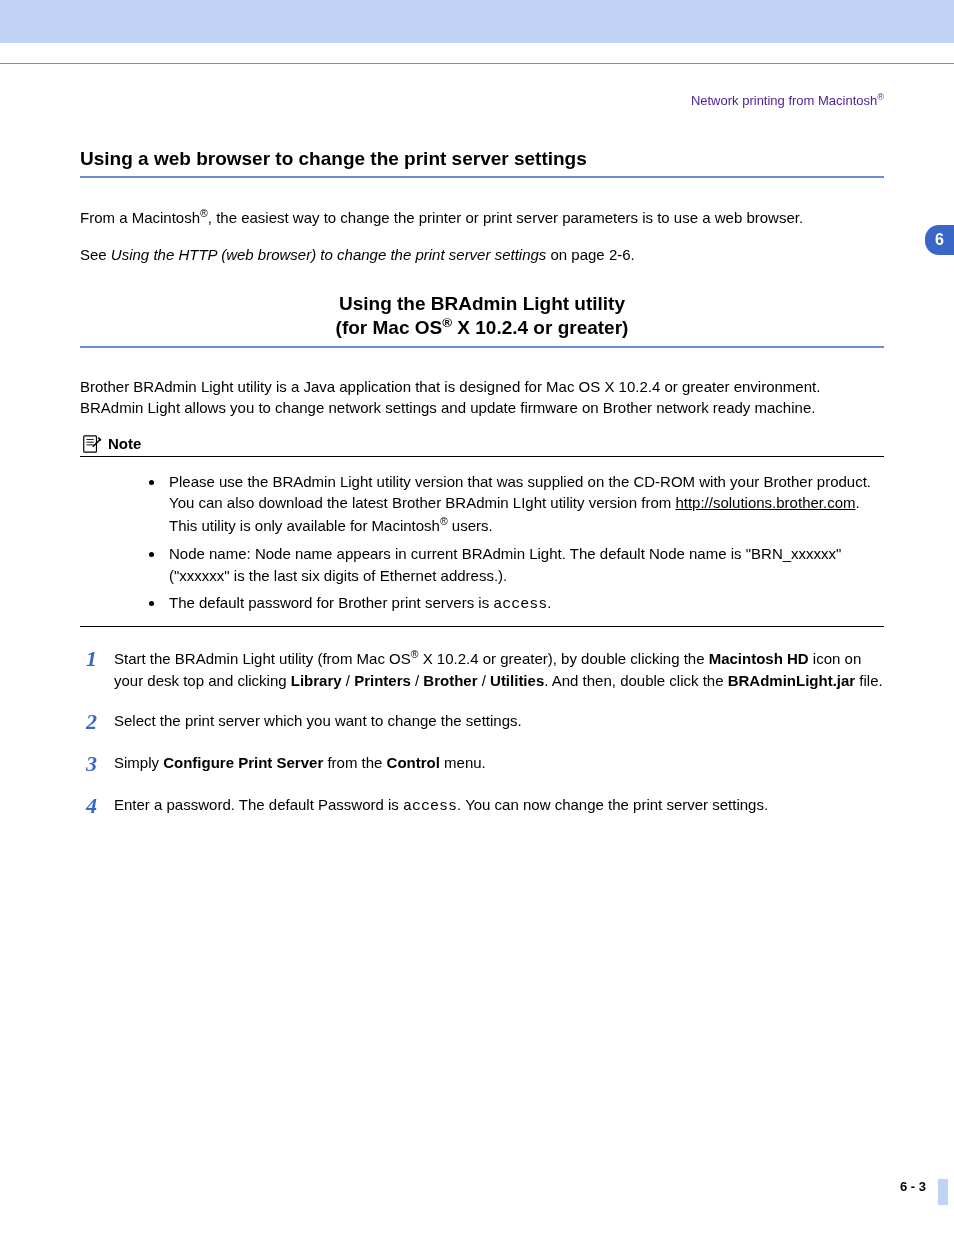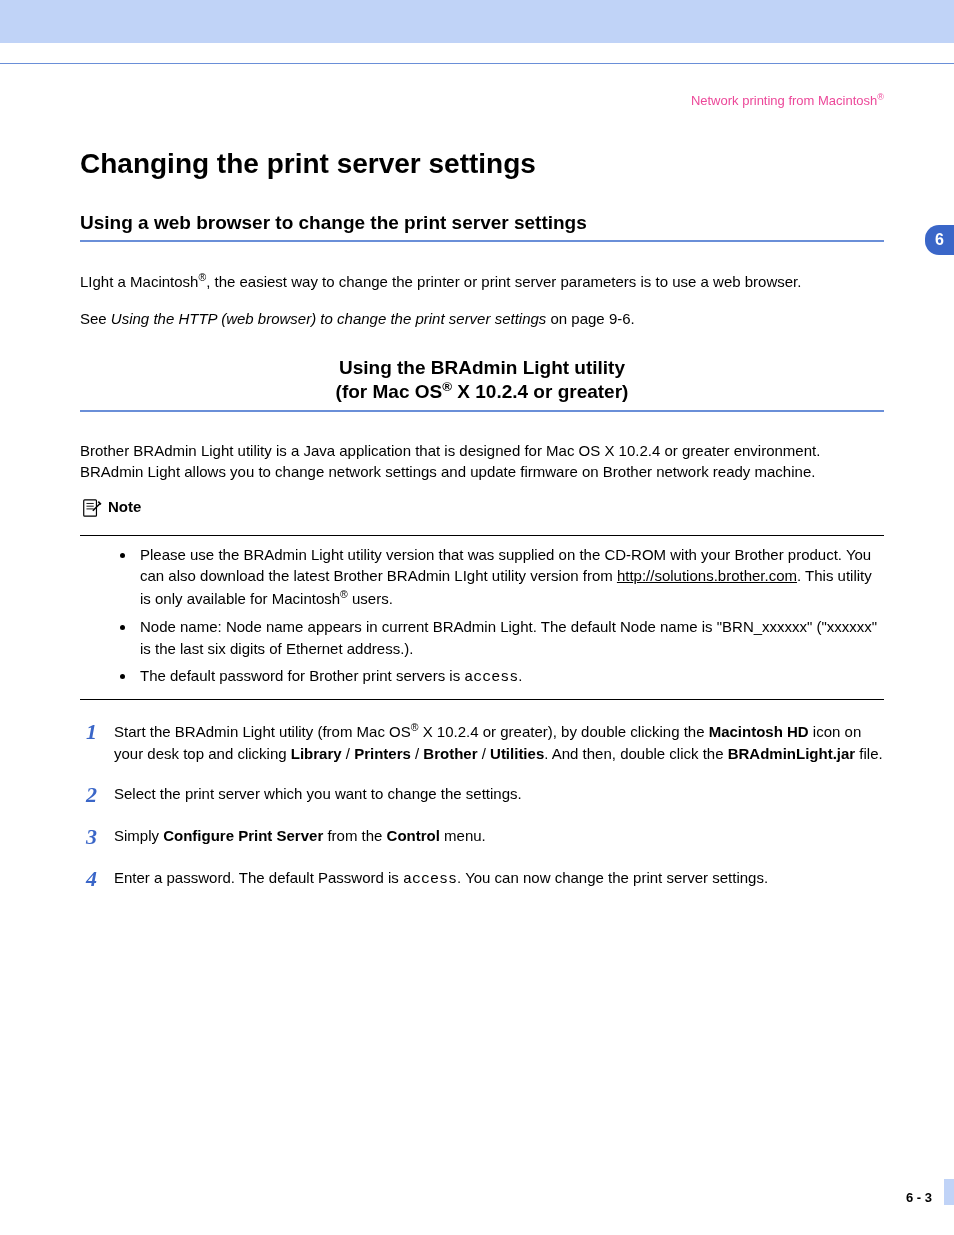--- a/index.html
+++ b/index.html
@@ -20,21 +20,21 @@
     height: 1px;
     background: #6a8fd8;
     margin-top: 20px;
   }
   .content {
     padding: 20px 70px 0 80px;
   }
   .running-head {
     text-align: right;
     font-size: 13px;
-    color: #ec4899;
+    color: #4c1d95;
     margin: 8px 0 40px 0;
   }
   .sup { font-size: 0.7em; vertical-align: super; }
   h1 {
     font-size: 28px;
     font-weight: bold;
     margin-bottom: 32px;
   }
   h2 {
     font-size: 19px;
@@ -43,33 +43,33 @@
     padding-bottom: 6px;
     margin-bottom: 28px;
   }
   p { line-height: 1.4; margin-bottom: 16px; }
   .mono { font-family: "Courier New", monospace; }
   .italic { font-style: italic; }
   .section2-title { margin-top: 28px; text-align: center; }
   .note-block { margin: 14px 0 8px 0; }
   .note-head {
     display: flex;
-    align-items: flex-start;
+    align-items: center;
     border-bottom: 1px solid #000;
-    padding-bottom: 17px;
-    margin-bottom: 8px;
+    padding-bottom: 2px;
+    margin-bottom: 14px;
   }
   .note-icon {
     width: 22px; height: 20px;
     margin-right: 6px;
     display: inline-block;
   }
   .note-label { font-weight: bold; font-size: 15px; }
   .bullets { list-style: disc; padding-left: 56px; margin-bottom: 8px; }
-  .bullets li { line-height: 1.45; margin-bottom: 6px; padding-left: 4px; }
+  .bullets li { line-height: 1.45; margin-bottom: 6px; padding-left: 4px; margin-left: 29px; }
   .link { text-decoration: underline; }
   .note-end-line { border-top: 1px solid #000; margin: 10px 0 20px 0; }
   .steps { margin-left: 6px; }
   .step { display: flex; margin-bottom: 18px; line-height: 1.45; }
   .step-num {
     font-family: Georgia, "Times New Roman", serif;
     font-style: italic;
     font-weight: bold;
     font-size: 22px;
     color: #3a66c8;
@@ -89,24 +89,24 @@
     color: #fff;
     font-weight: bold;
     font-size: 16px;
     display: flex;
     align-items: center;
     justify-content: center;
     border-radius: 14px 0 0 14px;
   }
   .page-foot {
     position: absolute;
-    right: 0;
+    right: 6px;
     bottom: 30px;
     display: flex;
-    align-items: flex-end;
+    align-items: flex-start;
     margin-left: 32px;
   }
   .page-num {
     font-size: 13px;
     font-weight: bold;
     padding-right: 12px;
   }
   .foot-accent {
     width: 10px;
     height: 26px;
@@ -121,31 +121,30 @@
   <div class="top-bar"></div>
   <div class="divider-line"></div>
 
   <div class="chapter-tab">6</div>
 
   <div class="content">
     <div class="running-head">
       <span>Network printing from Macintosh</span><span class="sup">®</span>
     </div>
 
-    <h1>Changing the print server settings</h1>
 
     <h2>Using a web browser to change the print server settings</h2>
 
     <p>
-      <span>LIght a Macintosh</span><span class="sup">®</span><span>, the easiest way to change the printer or print server parameters is to use a web browser.</span>
+      <span>From a Macintosh</span><span class="sup">®</span><span>, the easiest way to change the printer or print server parameters is to use a web browser.</span>
     </p>
 
 
     <p>
-      <span>See </span><span class="italic">Using the HTTP (web browser) to change the print server settings</span><span> on page 9-6.</span>
+      <span>See </span><span class="italic">Using the HTTP (web browser) to change the print server settings</span><span> on page 2-6.</span>
     </p>
 
     <h2 class="section2-title">
       <span>Using the BRAdmin Light utility</span><br>
       <span>(for Mac OS</span><span class="sup">®</span><span> X 10.2.4 or greater)</span>
     </h2>
 
     <p>Brother BRAdmin Light utility is a Java application that is designed for Mac OS X 10.2.4 or greater environment. BRAdmin Light allows you to change network settings and update firmware on Brother network ready machine.</p>
 
     <div class="note-block">

